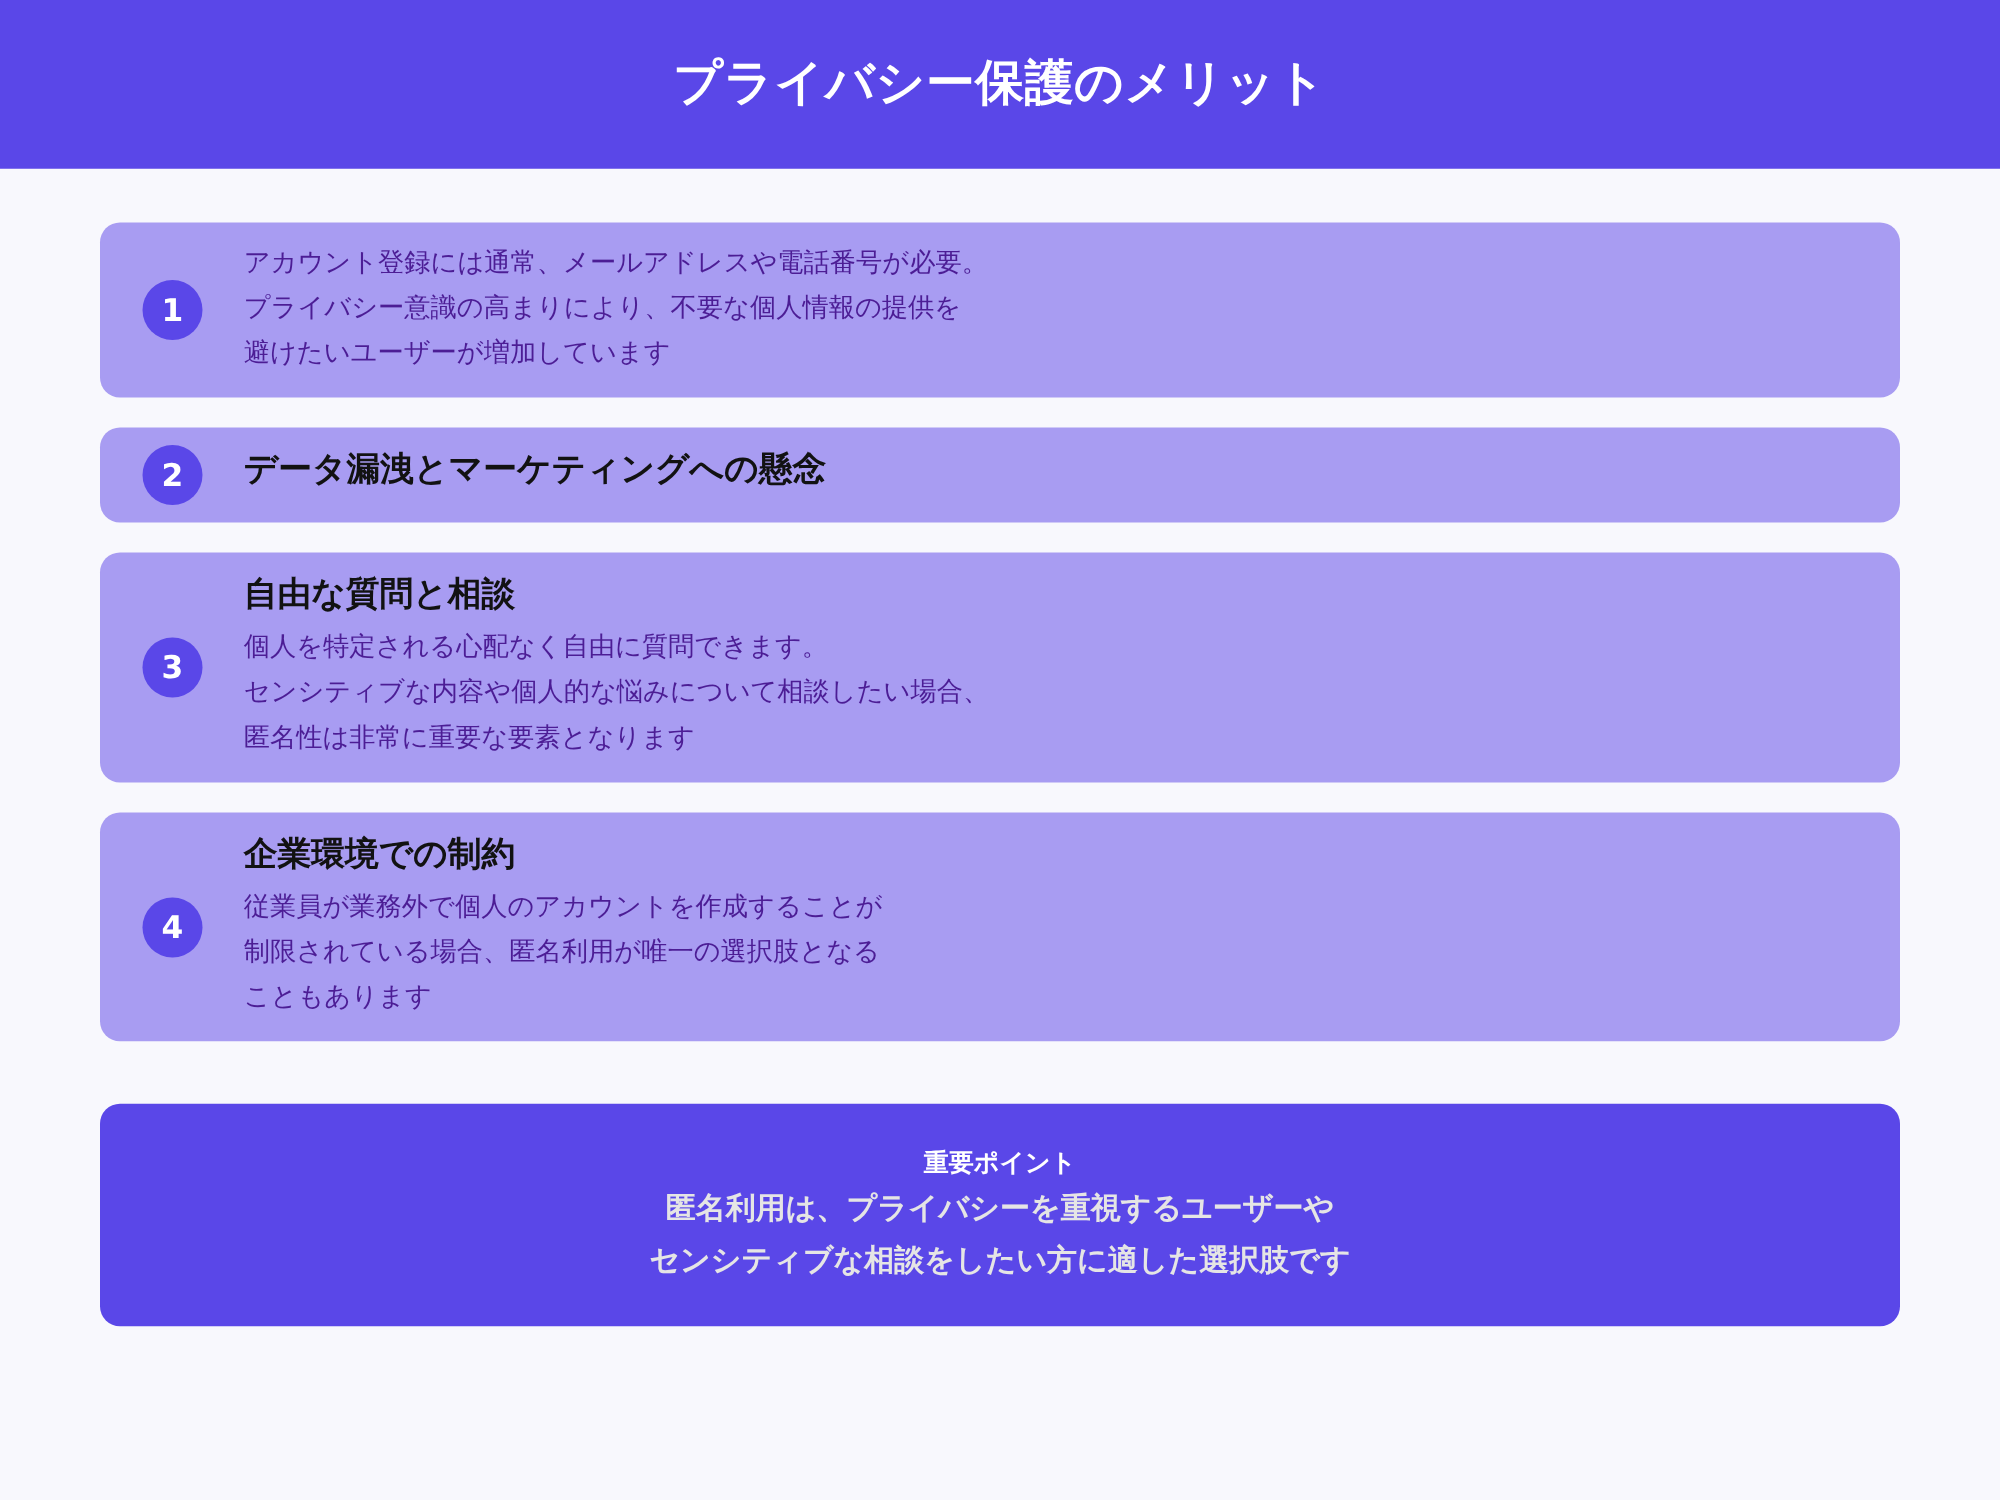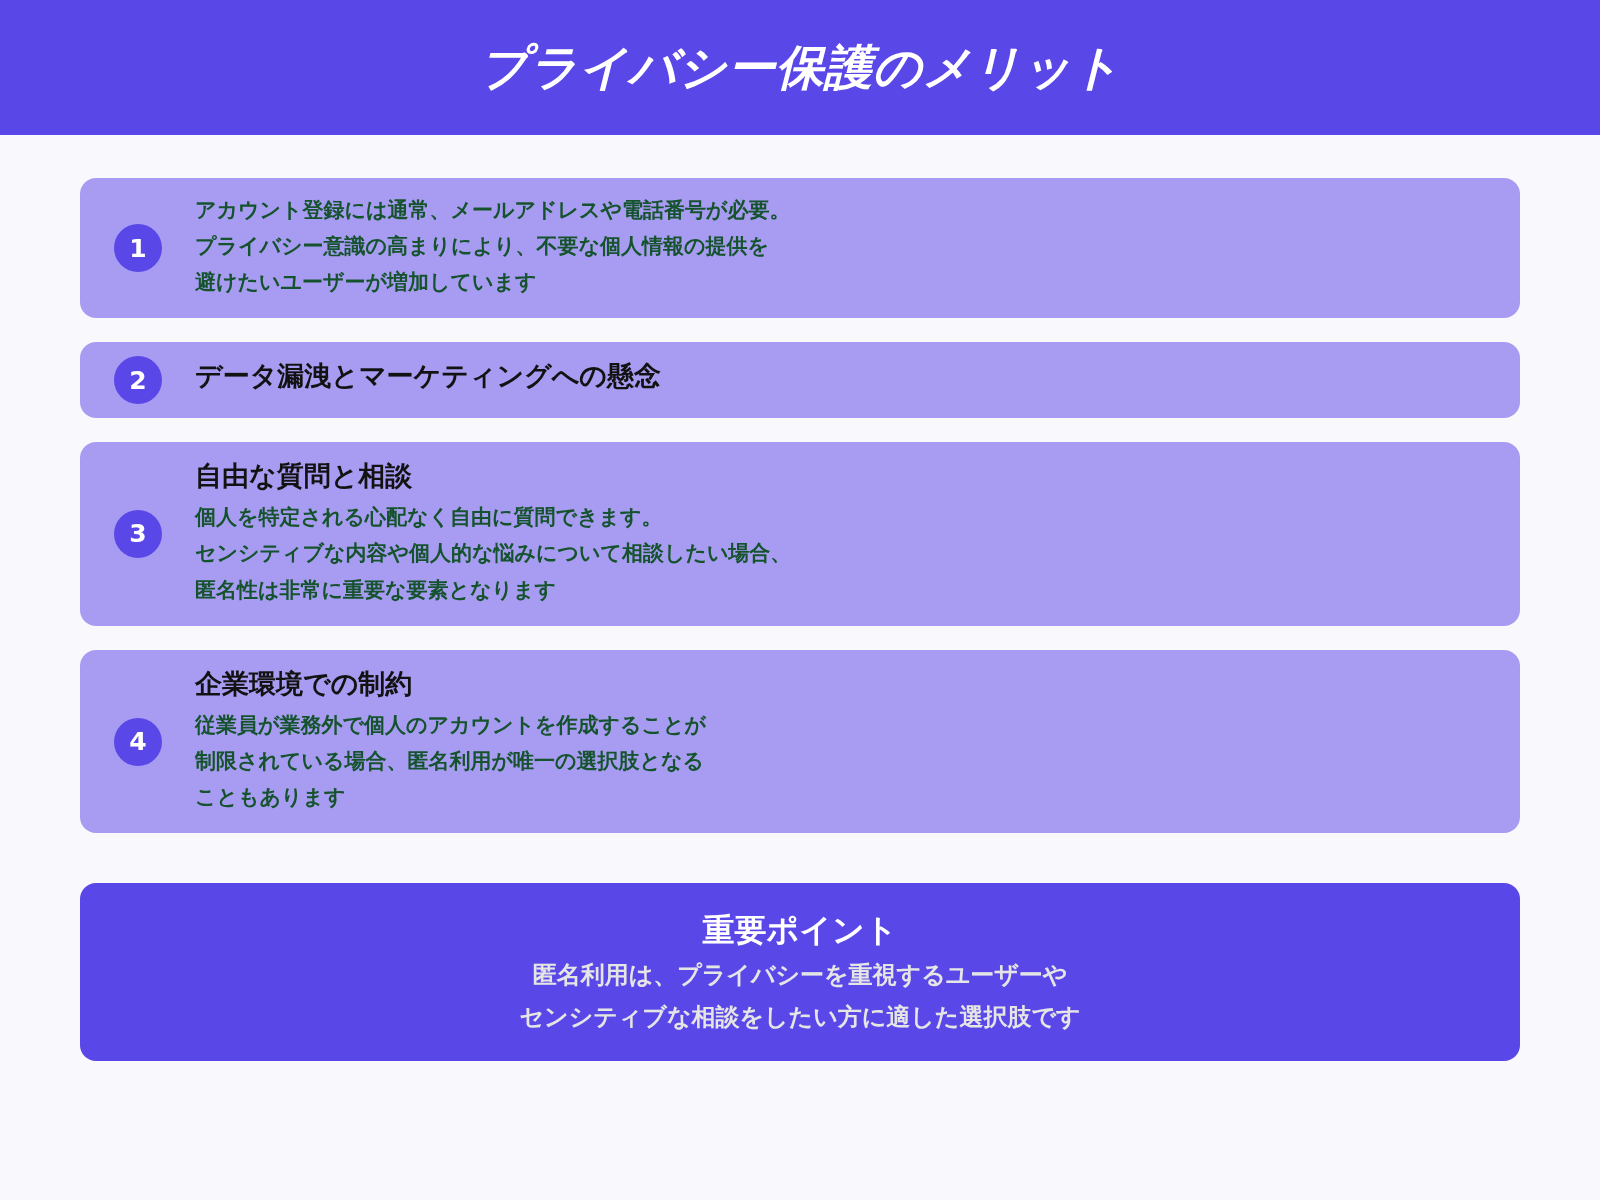--- a/index.html
+++ b/index.html
@@ -31,27 +31,26 @@
     height: 135px;
     background: #5a47e8;
     display: flex;
     align-items: center;
     justify-content: center;
     flex: 0 0 auto;
   }
 
   .header-title {
     color: #ffffff;
-    font-size: 48px;
+    font-size: 39px;
     font-weight: bold;
     letter-spacing: 0.5px;
     line-height: 1.1;
     text-align: center;
     white-space: nowrap;
-    font-style: italic;
   }
 
   
   .card-list {
     margin: 43px 80px 0 80px;
     display: flex;
     flex-direction: column;
     gap: 24px;
   }
 
@@ -86,44 +85,44 @@
 
   .card-title {
     color: #121212;
     font-size: 27px;
     font-weight: bold;
     line-height: 1.5;
     margin-bottom: 3px;
   }
 
   .card-body {
-    color: #14532d;
+    color: #4c1d95;
     font-size: 21px;
-    font-weight: bold;
+    font-weight: normal;
     line-height: 1.72;
     white-space: pre-line;
   }
 
   
   .highlight {
     margin: 50px 80px 0 80px;
     width: 1440px;
     height: 178px;
     background: #5a47e8;
     border-radius: 16px;
     display: flex;
     flex-direction: column;
     align-items: center;
     justify-content: center;
     padding: 0 40px;
   }
 
   .highlight-title {
     color: #ffffff;
-    font-size: 32px;
+    font-size: 20px;
     font-weight: bold;
     line-height: 1.5;
     text-align: center;
   }
 
   .highlight-body {
     color: #e5e5e5;
     font-size: 24px;
     font-weight: bold;
     line-height: 1.75;

